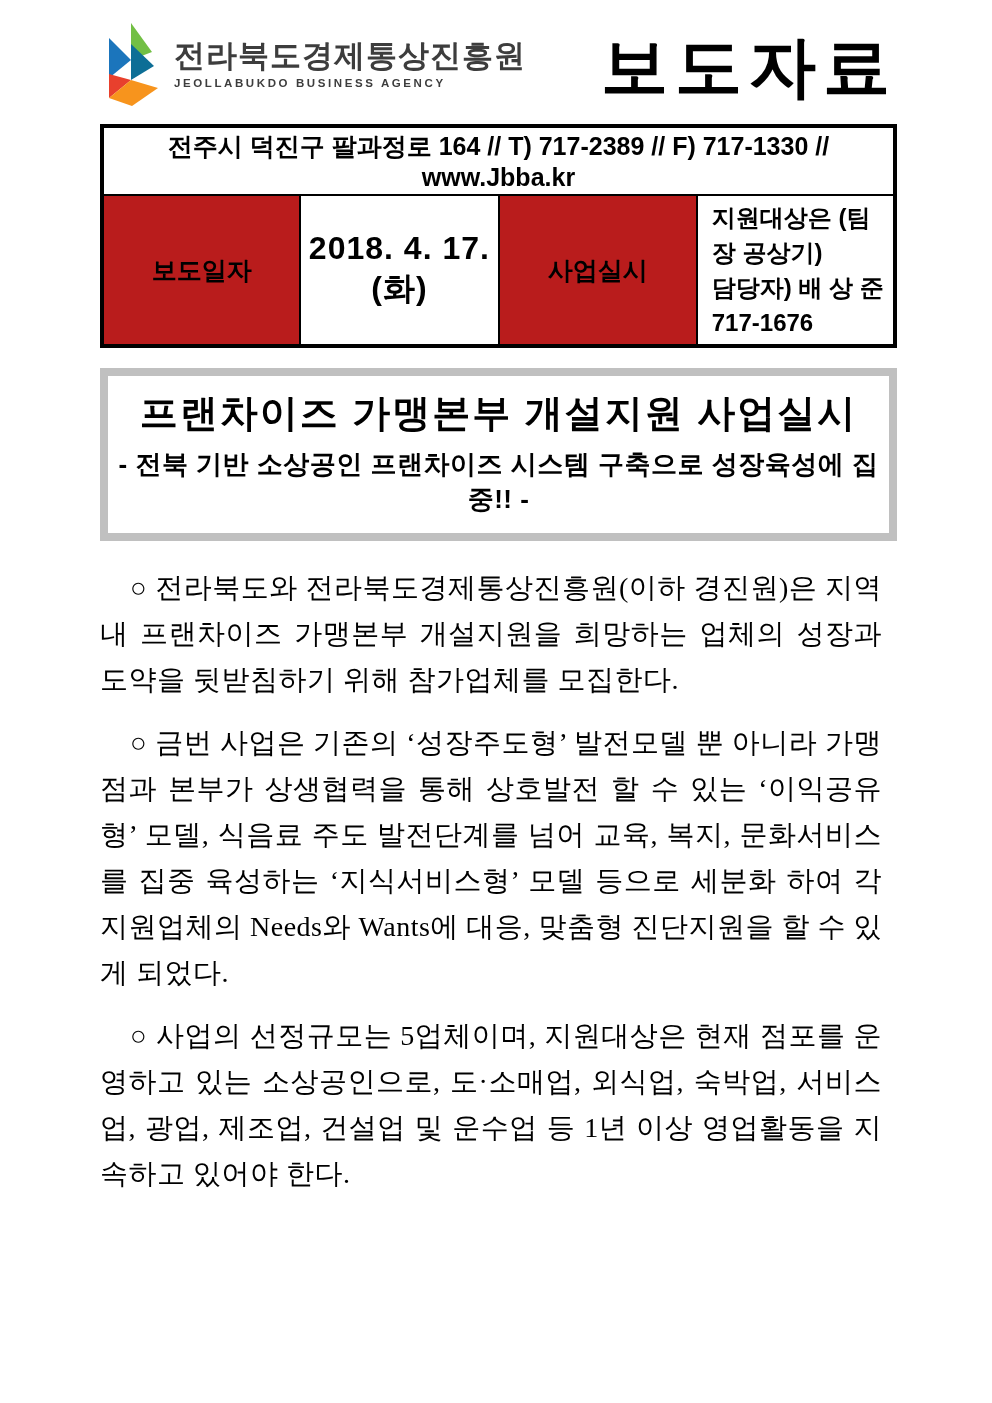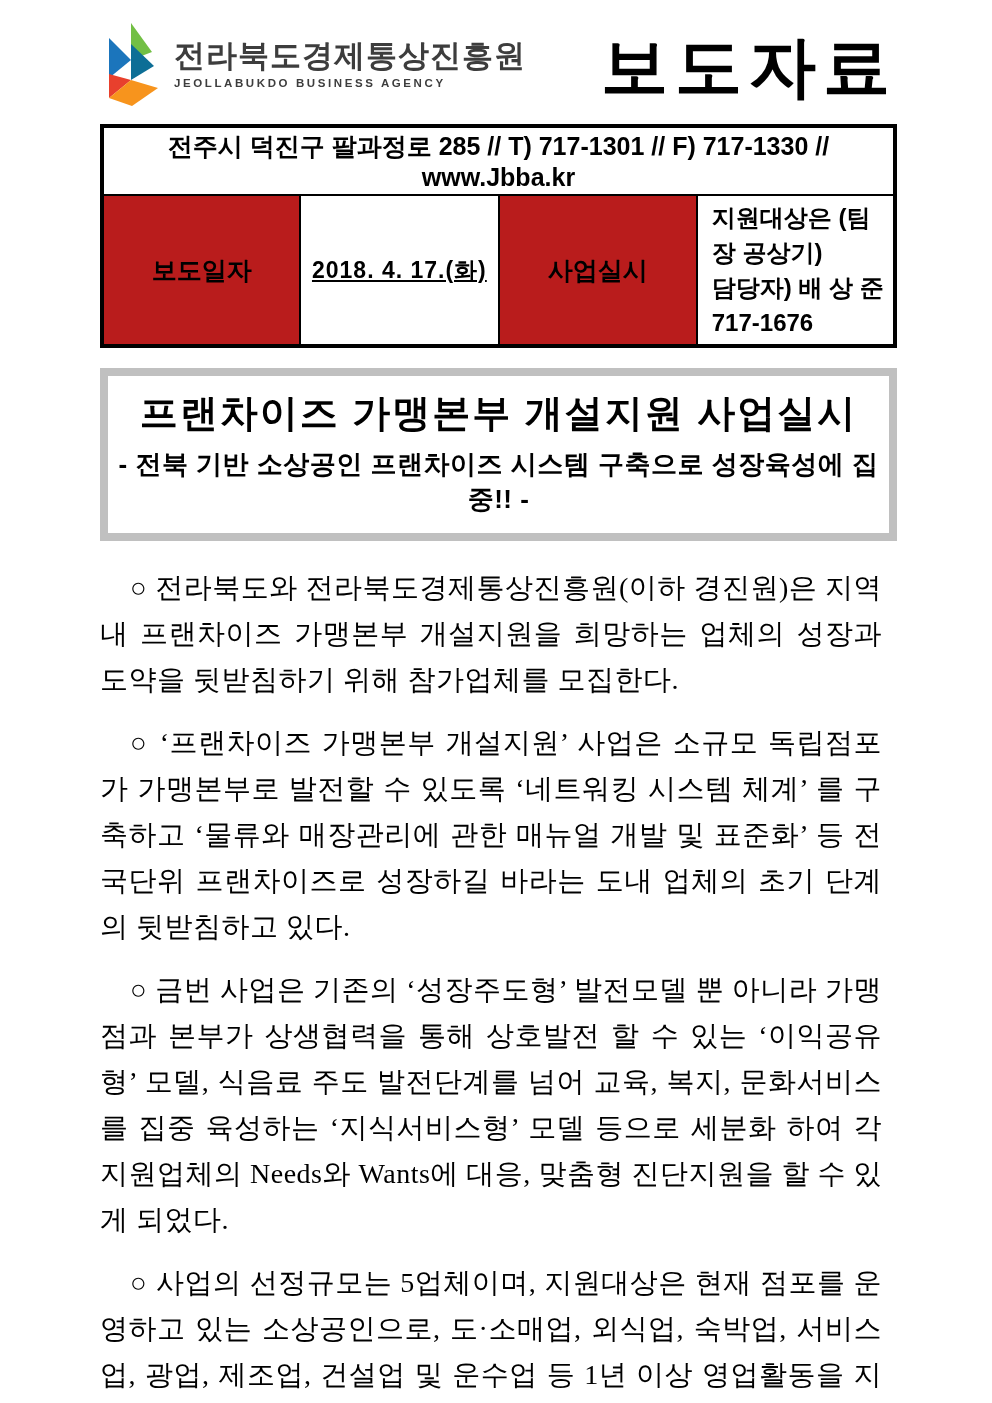--- a/index.html
+++ b/index.html
@@ -76,23 +76,22 @@
     padding: 2px 4px;
   }
   tr.meta-row td { height: 80px; }
   td.label-cell {
     background: #b91c1c;
     text-align: center;
     font-size: 25px;
   }
   td.date-cell {
     text-align: center;
-    font-size: 23px;
+    font-size: 32px;
     letter-spacing: 1px;
-    text-decoration: underline;
   }
   td.dept-cell {
     text-align: left;
     padding: 4px 6px 4px 14px;
     font-size: 24px;
     line-height: 35px;
   }
 
   
   .headline-box {
@@ -146,40 +145,39 @@
         <div class="agency-ko">전라북도경제통상진흥원</div>
         <div class="agency-en">JEOLLABUKDO BUSINESS AGENCY</div>
       </div>
     </div>
     <div class="doc-type">보도자료</div>
   </div>
 
   <table class="info-table">
     <tbody>
         <tr>
-      <td class="address-cell" colspan="4">전주시 덕진구 팔과정로 285 // T) 717-1301 // F) 717-1330 //  www.Jbba.kr</td>
+      <td class="address-cell" colspan="4">전주시 덕진구 팔과정로 164 // T) 717-2389 // F) 717-1330 //  www.Jbba.kr</td>
     </tr>
     <tr class="meta-row">
       <td class="label-cell" style="width:145px;">보도일자</td>
       <td class="date-cell" style="width:212px;">2018. 4. 17.(화)</td>
       <td class="label-cell" style="width:103px;">사업실시</td>
       <td class="dept-cell">
         <div>지원대상은 (팀장 공상기)</div>
         <div>담당자) 배 상 준  717-1676</div>
       </td>
     </tr>
   </tbody>
     </table>
 
   <div class="headline-box">
     <div class="headline">프랜차이즈 가맹본부 개설지원 사업실시</div>
     <div class="subheadline">- 전북 기반 소상공인 프랜차이즈 시스템 구축으로 성장육성에 집중!! -</div>
   </div>
 
   <div class="body-text">
     <p class="body-par">○ 전라북도와 전라북도경제통상진흥원(이하 경진원)은 지역 내  프랜차이즈 가맹본부 개설지원을 희망하는 업체의 성장과 도약을 뒷받침하기 위해 참가업체를 모집한다.</p>
-    <p class="body-par">○ ‘프랜차이즈 가맹본부 개설지원’  사업은 소규모 독립점포가 가맹본부로 발전할 수 있도록  ‘네트워킹 시스템 체계’ 를 구축하고 ‘물류와 매장관리에 관한 매뉴얼 개발 및 표준화’ 등 전국단위 프랜차이즈로 성장하길 바라는 도내 업체의 초기 단계의 뒷받침하고 있다.</p>
     <p class="body-par">○ 금번 사업은 기존의  ‘성장주도형’  발전모델 뿐 아니라 가맹점과 본부가 상생협력을 통해 상호발전 할 수 있는  ‘이익공유형’ 모델, 식음료 주도 발전단계를 넘어 교육, 복지, 문화서비스를 집중 육성하는  ‘지식서비스형’ 모델 등으로 세분화 하여 각 지원업체의 Needs와 Wants에 대응, 맞춤형 진단지원을 할 수 있게 되었다.</p>
     <p class="body-par">○ 사업의 선정규모는 5업체이며, 지원대상은 현재 점포를 운영하고 있는 소상공인으로, 도·소매업, 외식업, 숙박업, 서비스업, 광업, 제조업, 건설업 및 운수업 등 1년 이상 영업활동을 지속하고 있어야 한다.</p>
 
   </div>
 
 </div>
 
 </body></html>

